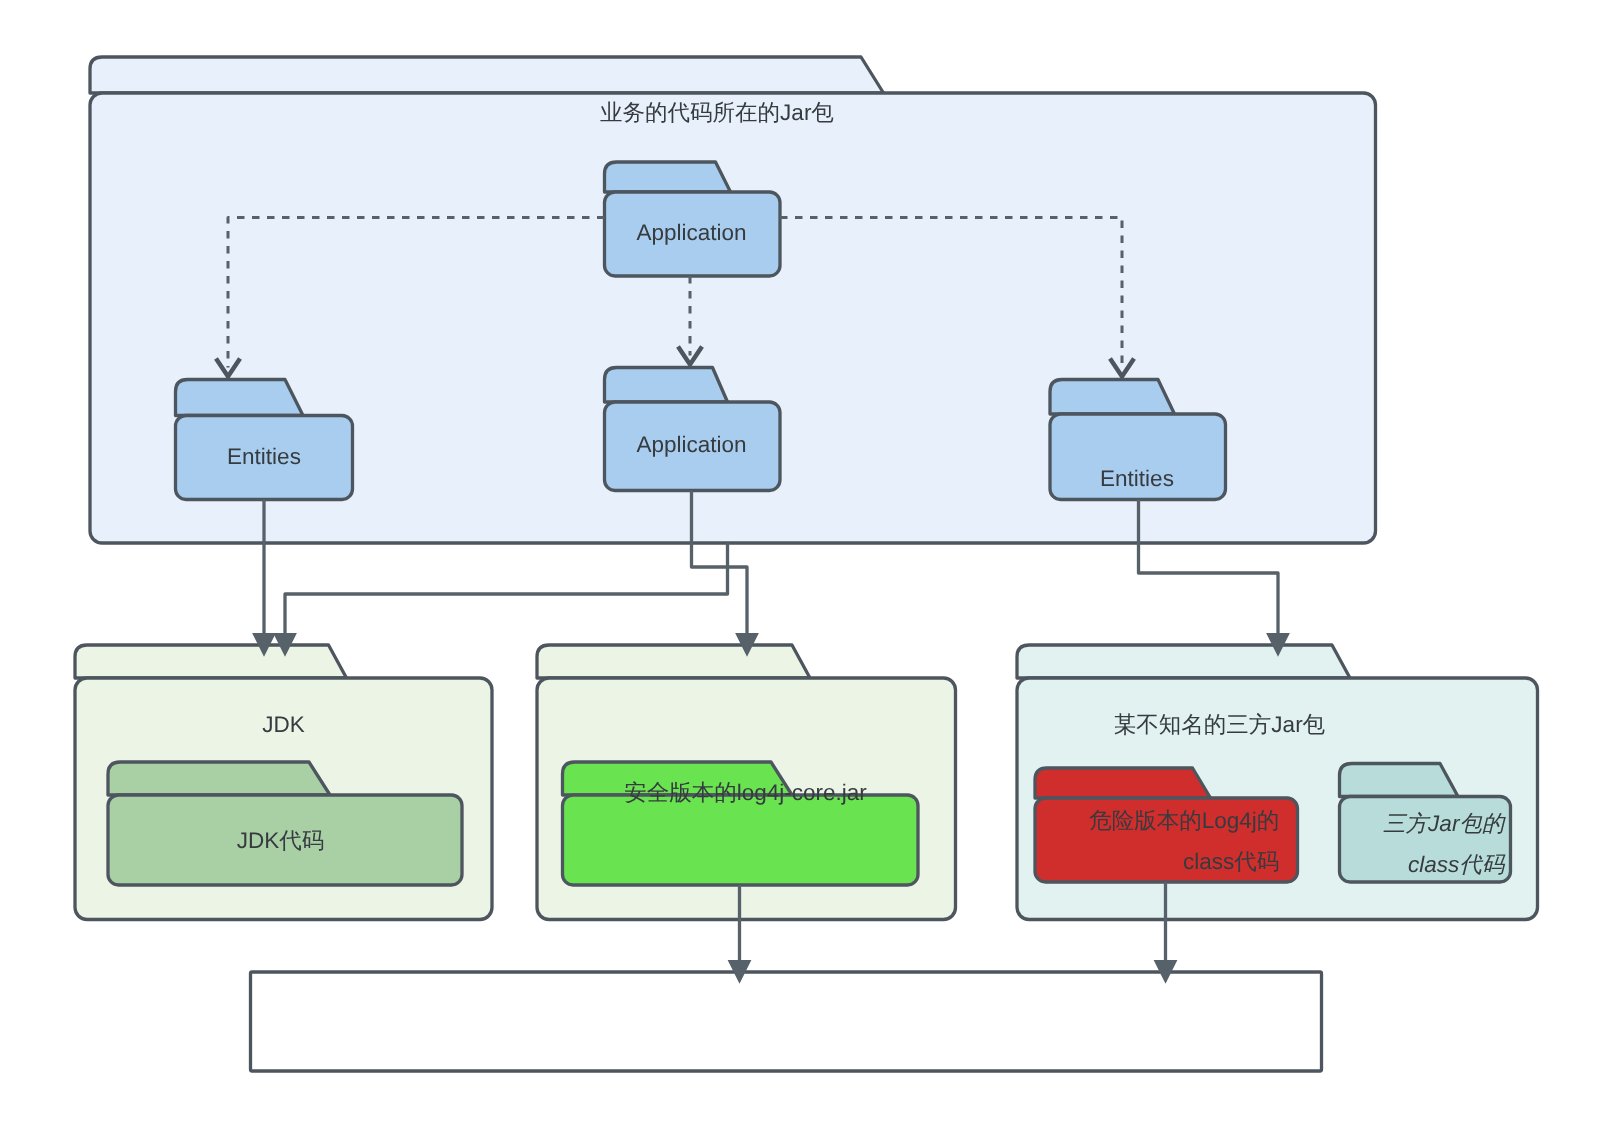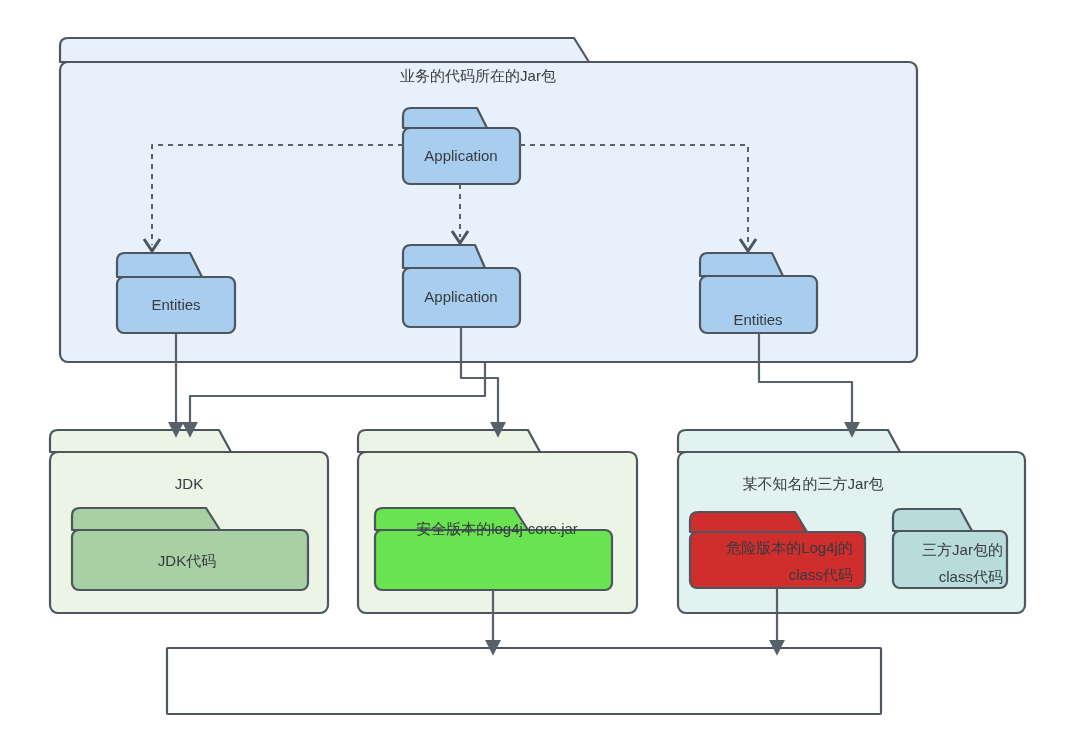--- a/index.html
+++ b/index.html
@@ -120,19 +120,19 @@
   <div class="lbl" style="left:497px;top:485px;margin-top:44px;">安全版本的log4j-core.jar</div>
 
 
   <div class="lbl" style="left:813px;top:484px;">某不知名的三方Jar包</div>
 
   <div class="lbl two-line" style="left:777px;top:561px;">
     <span>危险版本的Log4j的</span>
     <span>class代码</span>
   </div>
 
-  <div class="lbl two-line" style="left:950px;top:563px;">
+  <div class="lbl two-line" style="left:950px;top:563px;font-style:italic;">
     <span>三方Jar包的</span>
     <span>class代码</span>
   </div>
 
 
 </div>
 
 </body></html>

